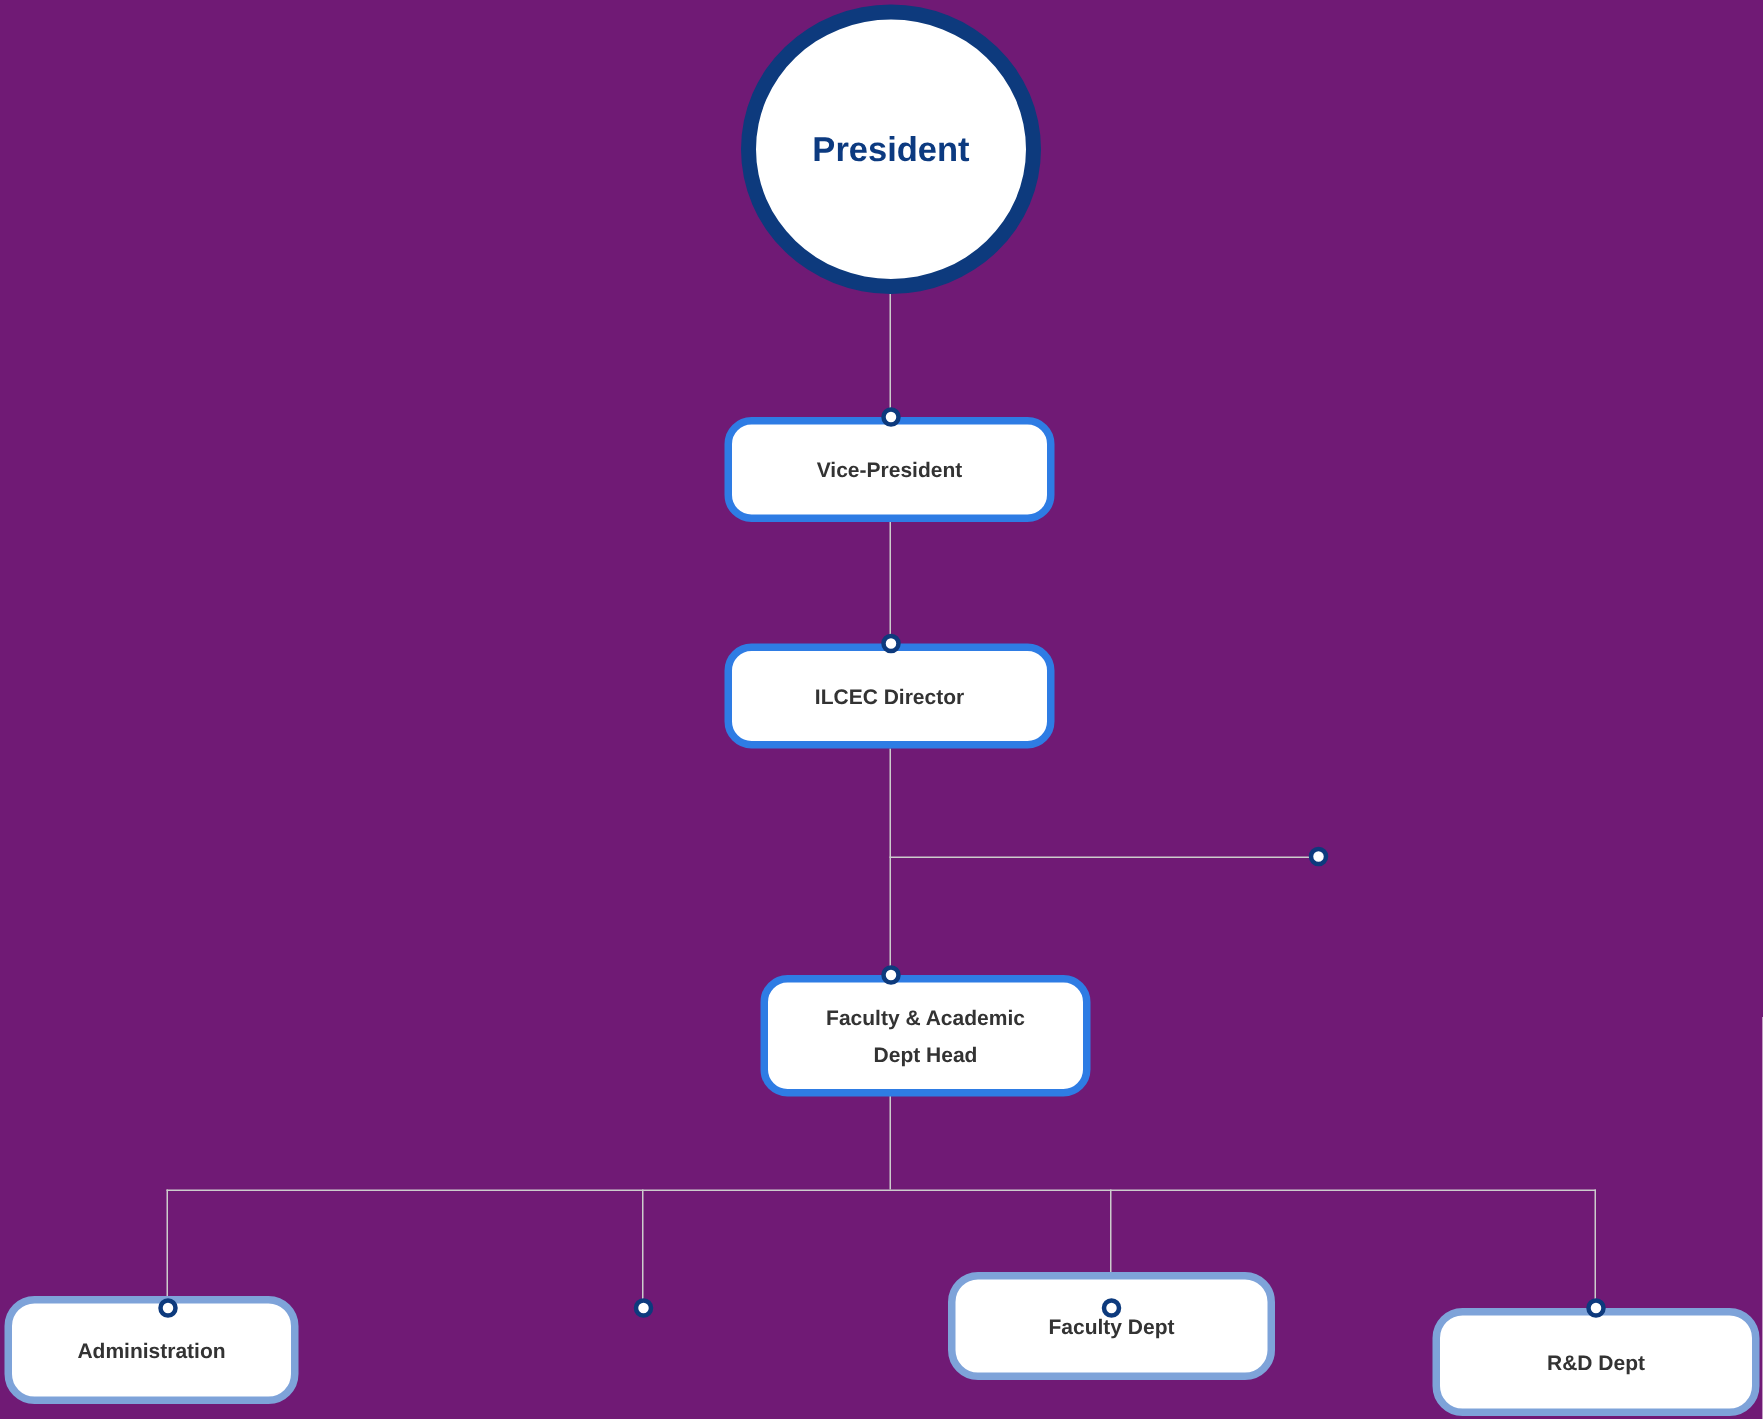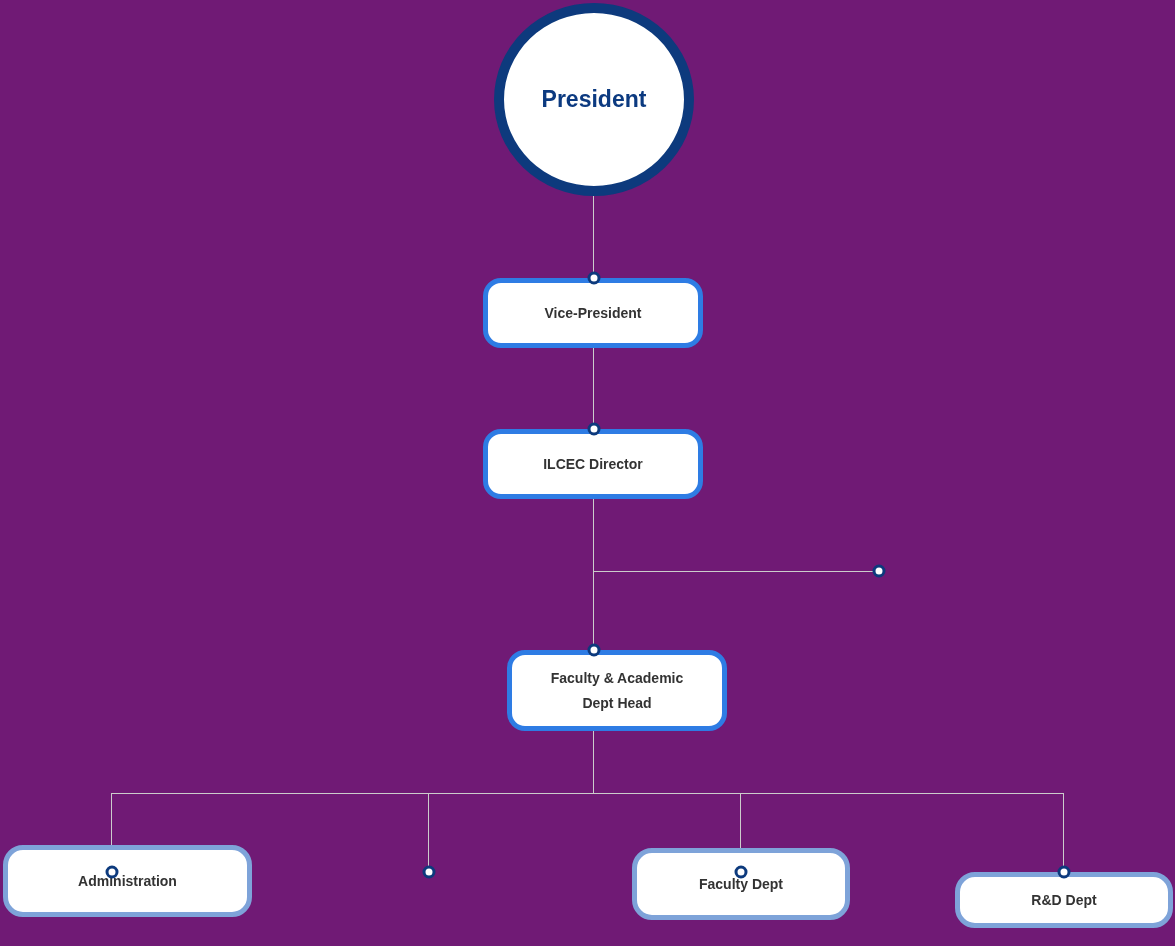--- a/index.html
+++ b/index.html
@@ -52,24 +52,24 @@
     color: #0c3a80;
     font-size: 23px;
   }
   .node .line { display: block; }
 
   #node-president            { left: 494px; top: 3px;   width: 200px; height: 193px; }
   #node-vice-president       { left: 483px; top: 278px; width: 220px; height: 70px; }
   #node-ilcec-director       { left: 483px; top: 429px; width: 220px; height: 70px; }
   #node-steering-committee   { left: 879px; top: 536px; width: 220px; height: 71px; }
   #node-faculty-academic     { left: 483px; top: 650px; width: 220px; height: 81px; margin-left: 24px; }
-  #node-administration       { left: 3px;   top: 845px; width: 249px; height: 72px; }
+  #node-administration       { left: 3px;   top: 864px; width: 196px; height: 72px; }
   #node-admissions           { left: 321px; top: 872px; width: 216px; height: 72px; }
   #node-faculty-dept         { left: 632px; top: 848px; width: 218px; height: 72px; }
-  #node-rd-dept              { left: 955px; top: 872px; width: 218px; height: 56px; }
+  #node-rd-dept              { left: 955px; top: 872px; width: 218px; height: 72px; }
 
   
   .dot {
     position: absolute;
     width: 7px;
     height: 7px;
     background: #ffffff;
     border: 3px solid #0d3a7d;
     border-radius: 50%;
     transform: translate(-50%, -50%);

